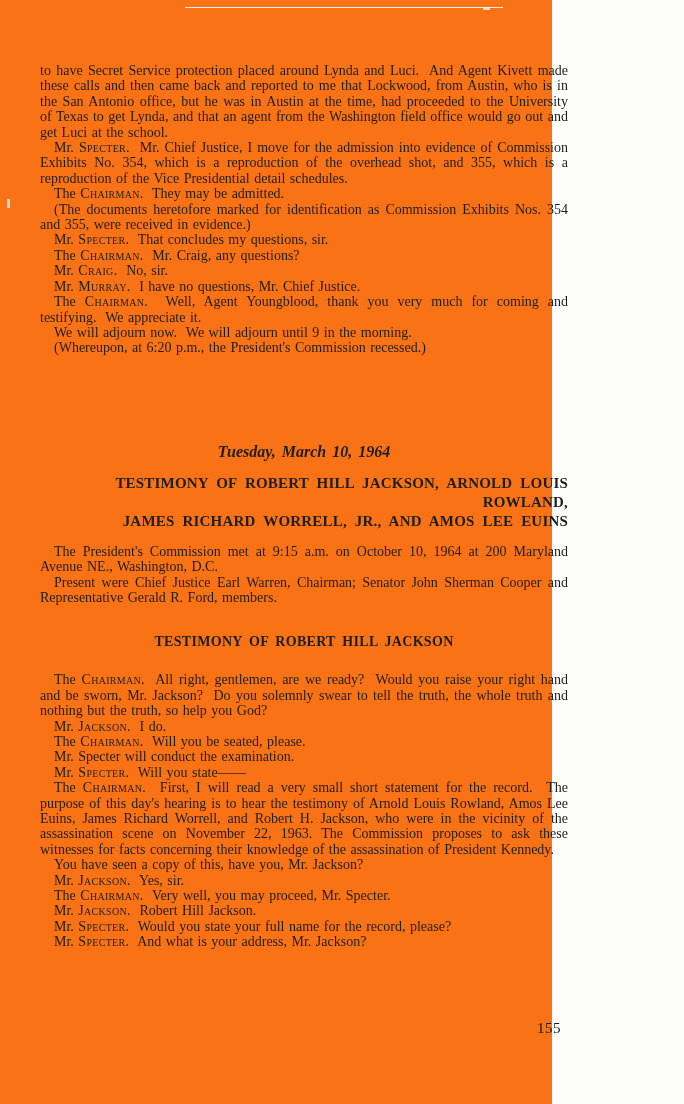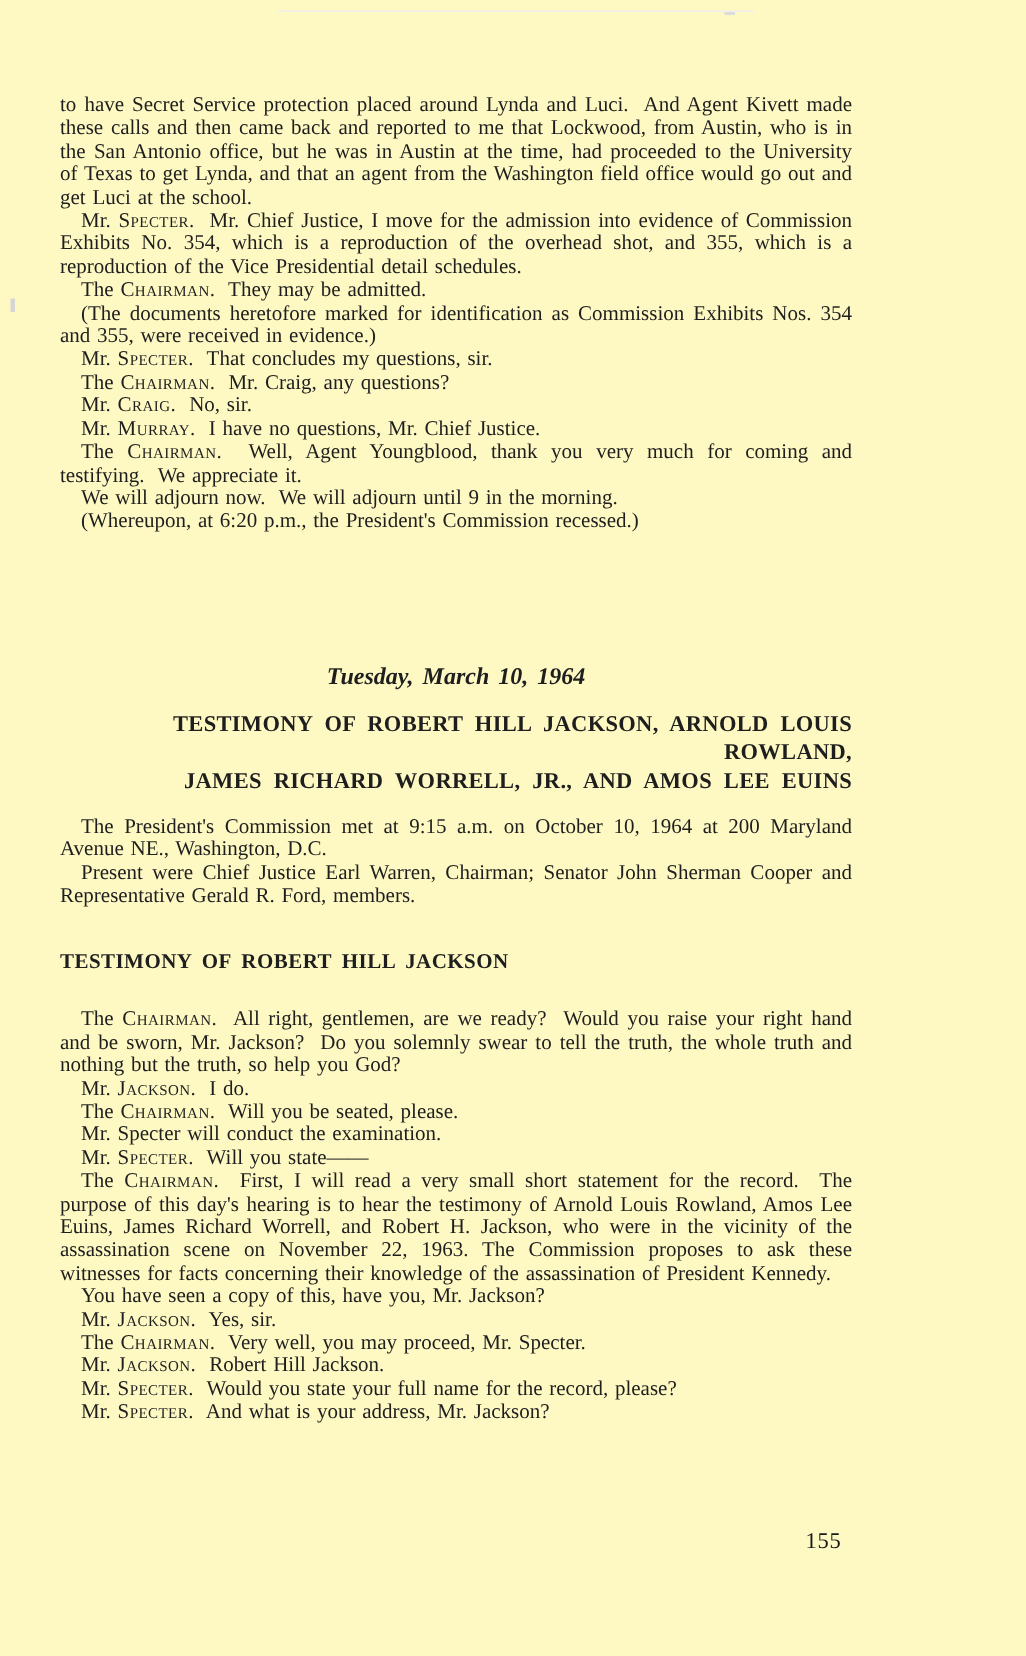--- a/index.html
+++ b/index.html
@@ -5,22 +5,22 @@
   html, body { margin: 0; padding: 0; }
   body {
     width: 684px; height: 1104px;
     background: #fdfdfc;
     font-family: "Liberation Serif", "DejaVu Serif", serif;
     color: #1e1e1e;
     overflow: hidden;
   }
   .page {
     position: relative;
-    width: 684px; height: 1104px;
-    background: #fef9c3;
+    width: 552px; height: 1104px;
+    background: #f97316;
   }
   .artifact-top-speck {
     position: absolute; left: 483px; top: 8px;
     width: 7px; height: 2px; background: #dcdcdc;
   }
   .artifact-top-line {
     position: absolute; left: 185px; top: 7px;
     width: 318px; height: 1px; background: #efefee;
   }
   .artifact-left-mark {
@@ -54,21 +54,21 @@
     text-align: right;
     font-weight: bold;
     font-size: 15px;
     line-height: 19px;
     word-spacing: 4px;
     letter-spacing: 0.2px;
   }
   .intro { margin-top: 13px; }
   .section-heading {
     margin-top: 29px;
-    text-align: left;
+    text-align: center;
     font-weight: bold;
     font-size: 14px;
     line-height: 16px;
     word-spacing: 3px;
     letter-spacing: 0.3px;
   }
   .testimony { margin-top: 22px; }
   .page-number {
     position: absolute;
     left: 537px; top: 1020px;

